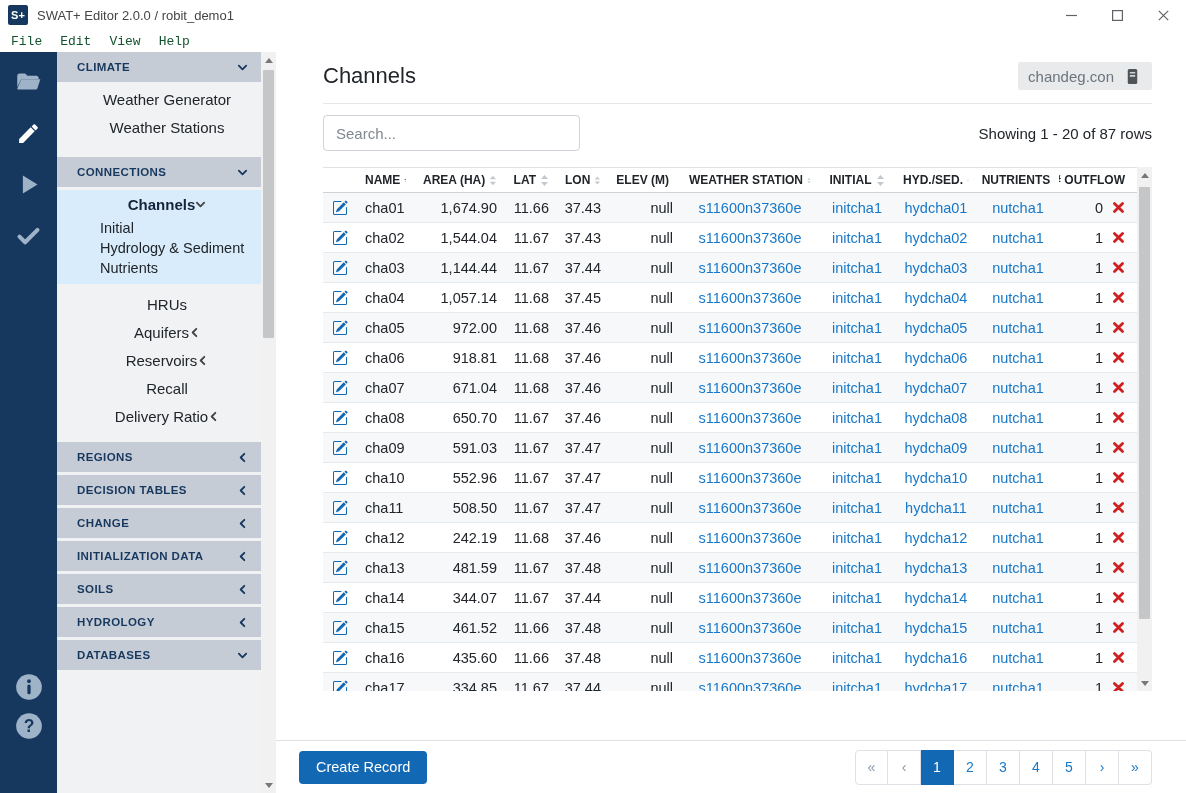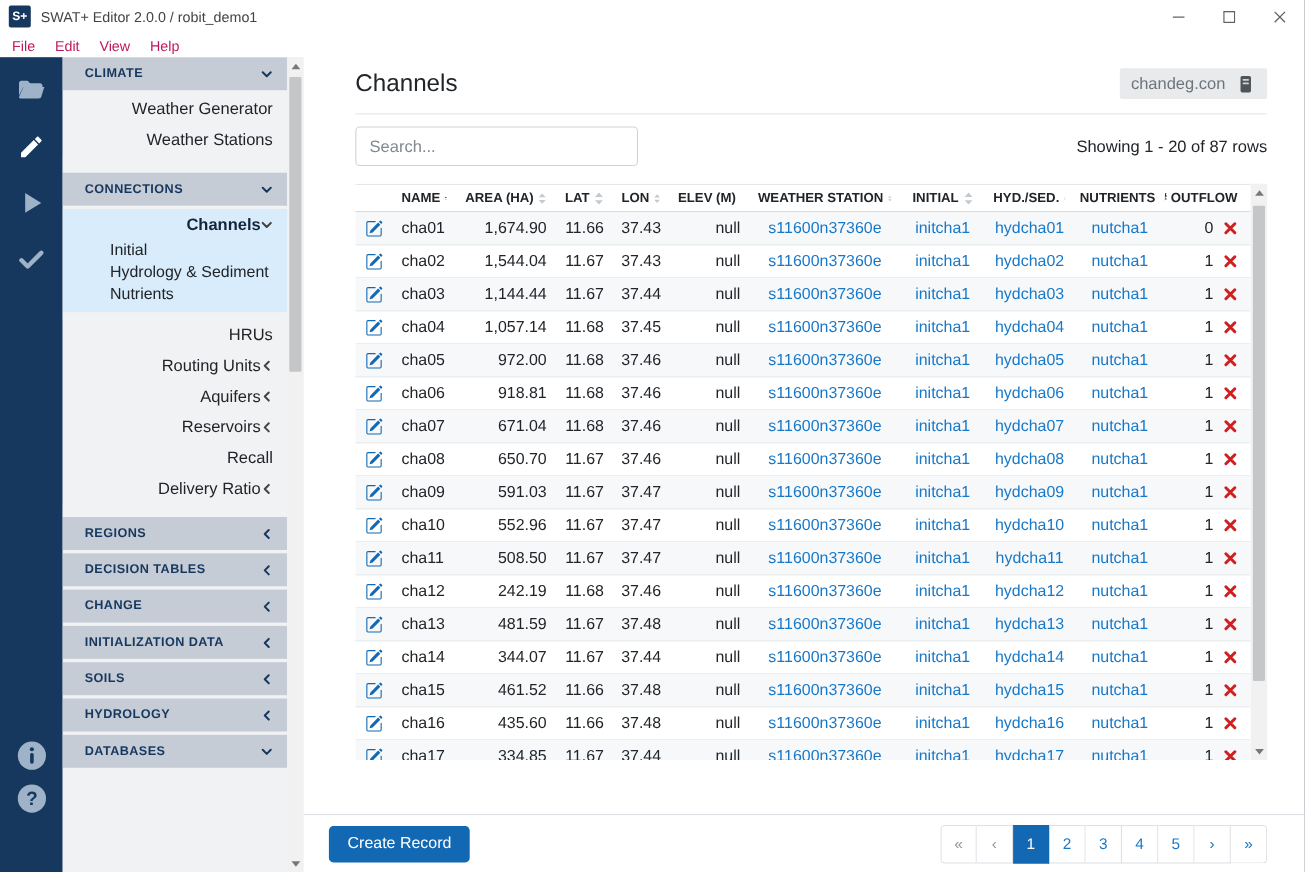--- a/index.html
+++ b/index.html
@@ -13,41 +13,41 @@
   .app-logo { width:20px; height:20px; background:#17385e; color:#fff; font-size:11px; font-weight:bold;
               display:flex; align-items:center; justify-content:center; border-radius:2px; }
   .app-title { font-size:13px; color:#444; margin-left:9px; flex:1; }
   .win-controls { display:flex; height:100%; }
   .win-btn { width:46px; height:100%; display:flex; align-items:center; justify-content:center;
              color:#5f6368; font-size:13px; }
   .win-btn svg { display:block; }
 
   
   .menubar { height:22px; display:flex; align-items:center; padding-left:2px; background:#fff; flex:0 0 auto; }
-  .menu-item { font-size:13px; color:#be185d; padding:0 9px; }
+  .menu-item { font-size:13px; color:#14532d; padding:0 9px;font-family:Liberation Mono, monospace; }
 
   
   .app-body { flex:1 1 auto; display:flex; min-height:0; }
 
   
   .rail { width:57px; background:#17385e; display:flex; flex-direction:column; align-items:center;
           padding-top:16px; flex:0 0 auto; }
   .rail-icon { width:28px; height:28px; margin-bottom:23px; display:flex; align-items:center; justify-content:center; }
   .rail-spacer { flex:1; }
   .rail-bottom { display:flex; flex-direction:column; align-items:center; padding-bottom:42px; }
   .rail-bottom .rail-icon { margin-bottom:11px; }
 
   
   .sidebar { width:219px; background:#f1f2f4; position:relative; flex:0 0 auto; overflow:hidden; }
   .sidebar-nav { position:absolute; left:0; top:0; right:15px; bottom:0; overflow:hidden; }
   .sb-header { height:30px; margin-bottom:3px; background:#c6ccd6; color:#17385e; font-size:11.5px;
                font-weight:bold; letter-spacing:.4px; display:flex; align-items:center;
                justify-content:space-between; padding:0 13px 0 20px; }
   .sb-item { height:28px; font-size:15px; color:#212529; display:flex; align-items:center;
-             justify-content:flex-end; padding:0 13px 0 29px; }
+             justify-content:center; padding:0 13px 0 29px; }
   .sb-item.bold .sb-label { font-weight:bold; color:#13233a; }
   .sb-subitem { height:20px; font-size:14.5px; color:#212529; display:flex; align-items:center;
                 padding:0 13px 0 43px; }
   .sb-subitem.last { height:26px; align-items:flex-start; line-height:20px; }
   .active { background:#d8ecfb; }
   .sb-spacer { background:#f1f2f4; }
 
   
   .vscroll { position:absolute; right:0; top:0; bottom:0; width:15px; background:#f1f1f1; }
   .vscroll .arrow { position:absolute; left:0; width:15px; height:16px; display:flex;
@@ -211,26 +211,20 @@
     <span class="sb-label">Hydrology &amp; Sediment</span>
   </div>
           <div class="sb-subitem active last">
     <span class="sb-label">Nutrients</span>
   </div>
           <div class="sb-spacer" style="height:6px"></div>
           <div class="sb-item">
     <span class="sb-label">HRUs</span>
   </div>
           <div class="sb-item">
-    <span class="sb-label">Routing Units</span>
-            <svg width="11" height="11" viewBox="0 0 12 12" fill="none" stroke="#444" stroke-width="2" stroke-linecap="round" stroke-linejoin="round">
-              <path d="M8 2L4 6l4 4"></path>
-            </svg>
-  </div>
-          <div class="sb-item">
     <span class="sb-label">Aquifers</span>
             <svg width="11" height="11" viewBox="0 0 12 12" fill="none" stroke="#444" stroke-width="2" stroke-linecap="round" stroke-linejoin="round">
               <path d="M8 2L4 6l4 4"></path>
             </svg>
   </div>
           <div class="sb-item">
     <span class="sb-label">Reservoirs</span>
             <svg width="11" height="11" viewBox="0 0 12 12" fill="none" stroke="#444" stroke-width="2" stroke-linecap="round" stroke-linejoin="round">
               <path d="M8 2L4 6l4 4"></path>
             </svg>

